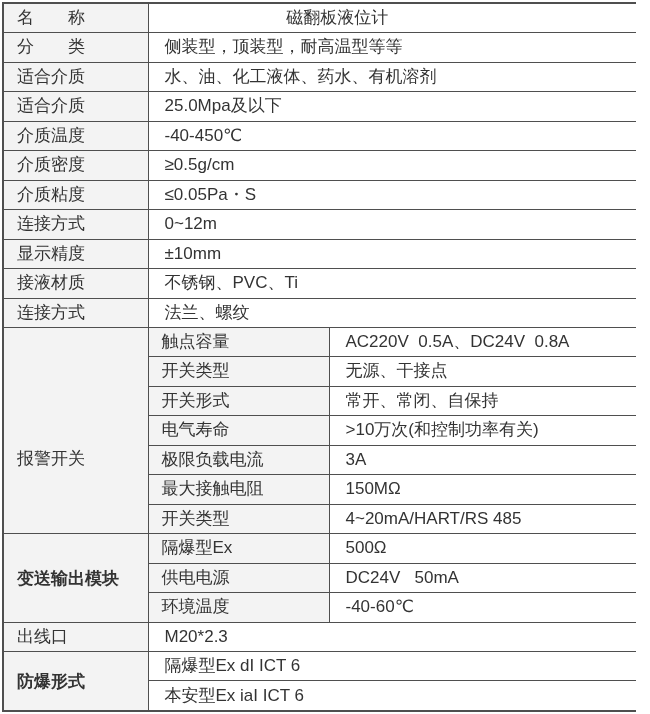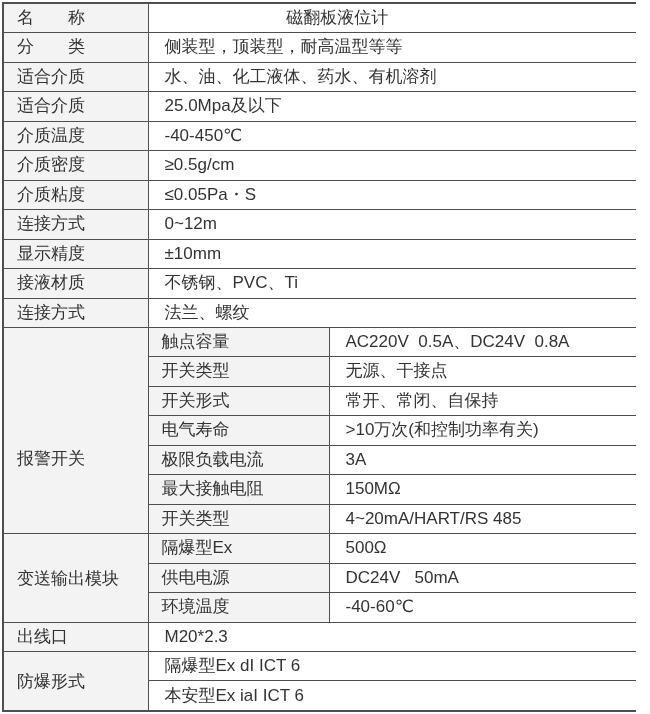--- a/index.html
+++ b/index.html
@@ -19,21 +19,21 @@
     border:2px solid var(--border);
   }
   table.spec td{
     border:1px solid var(--border);
     white-space:pre;overflow:hidden;
     vertical-align:middle;
     line-height:1.2;
   }
   td.lbl{background:var(--label-bg);padding:4px 6px 4px 13px;}
   td.val{background:var(--value-bg);padding:4px 6px 4px 16px;margin-left:8px;}
-  td.grp{vertical-align:top;padding-top:6px;}
+  td.grp{vertical-align:top;padding-top:6px;font-weight:bold;}
   td.grp-mid{vertical-align:top;padding-top:62px;}
   td.name-val{text-align:center;padding-left:0;padding-right:120px;}
   tr{height:29px;}
 </style>
 </head>
 <body>
 
 <div class="page">
   <table class="spec">
     <colgroup>

